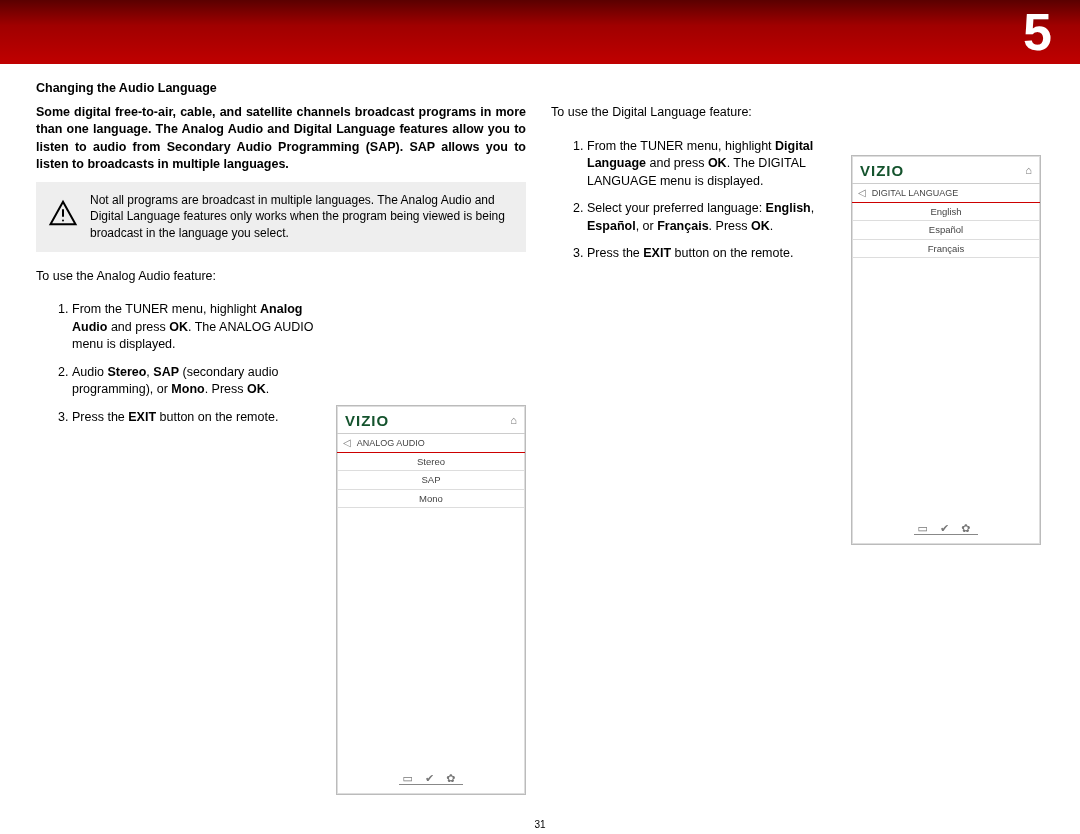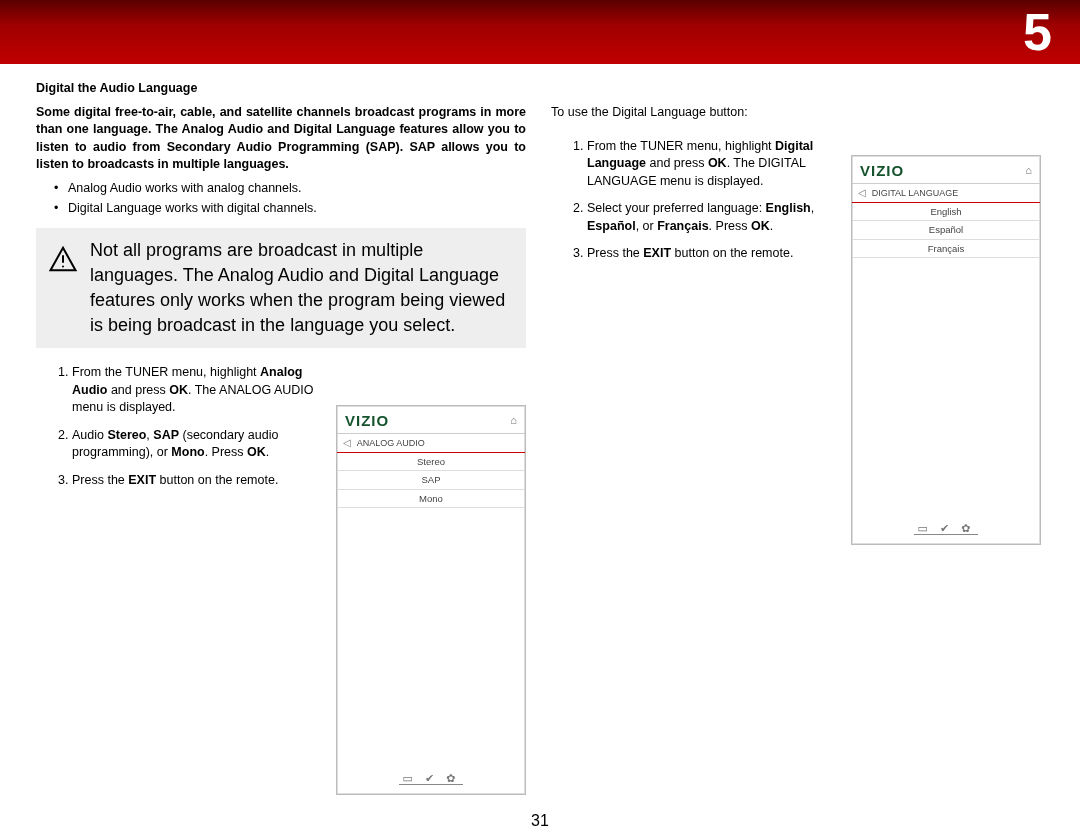--- a/index.html
+++ b/index.html
@@ -65,21 +65,21 @@
   }
   .warn-icon {
     width: 34px;
     flex: 0 0 34px;
     margin-right: 10px;
     display:flex; align-items:center; justify-content:center;
     font-size: 28px;
     line-height: 1;
     padding-top: 6px;
   }
-  .warn-text { flex: 1; font-size: 18px; }
+  .warn-text { flex: 1; font-size: 12px; }
 
   .intro2 { margin-bottom: 8px; }
 
   ol.steps { margin: 16px; padding: 0 0 0 20px; }
   ol.steps li { margin-bottom: 10px; }
   ol.steps .narrow { width: 265px; }
 
   
   .tv-card {
     position: absolute;
@@ -131,53 +131,50 @@
     color: #777;
     letter-spacing: 4px;
   }
   .tv-foot span { border-bottom: 1px solid #888; padding: 0 4px; }
 
   .page-no {
     position: absolute;
     bottom: 4px;
     left: 50%;
     transform: translateX(-50%);
-    font-size: 16px;
+    font-size: 10px;
   }
 
   b { font-weight: 700; }
 </style>
 </head>
 <body>
 
 <div class="top-bar">
   <div class="chapter-no">5</div>
 </div>
 
 <div class="content">
 
   <div class="col col1">
-    <div class="heading">Digital the Audio Language</div>
+    <div class="heading">Changing the Audio Language</div>
     <div class="justify">Some digital free-to-air, cable, and satellite channels broadcast programs in more than one language. The Analog Audio and Digital Language features allow you to listen to audio from Secondary Audio Programming (SAP). SAP allows you to listen to broadcasts in multiple languages.</div>
-    <ul class="bullets">
-      <li>Analog Audio works with analog channels.</li>
-      <li>Digital Language works with digital channels.</li>
-    </ul>
 
     <div class="warn-box">
       <div class="warn-icon">
         <svg viewBox="0 0 24 24" width="30" height="30" fill="none" stroke="#000" stroke-width="1.6">
           <path d="M12 3 L22 21 L2 21 Z"></path>
           <line x1="12" y1="9" x2="12" y2="15"></line>
           <circle cx="12" cy="18" r="0.8" fill="#000" stroke="none"></circle>
         </svg>
       </div>
       <div class="warn-text">Not all programs are broadcast in multiple languages. The Analog Audio and Digital Language features only works when the program being viewed is being broadcast in the language you select.</div>
     </div>
 
+    <div class="intro2">To use the Analog Audio feature:</div>
 
     <ol class="steps">
       <li class="narrow">
         <span>From the TUNER menu, highlight </span><b>Analog Audio</b><span> and press </span><b>OK</b><span>. The ANALOG AUDIO menu is displayed.</span>
       </li>
       <li class="narrow">
         <span>Audio </span><b>Stereo</b><span>, </span><b>SAP</b><span> (secondary audio programming), or </span><b>Mono</b><span>. Press </span><b>OK</b><span>.</span>
       </li>
       <li class="narrow">
         <span>Press the </span><b>EXIT</b><span> button on the remote.</span>
@@ -198,21 +195,21 @@
         <div class="tv-item">SAP</div>
         <div class="tv-item">Mono</div>
       </div>
       <div class="tv-foot">
         <span>▭</span><span>✔</span><span>✿</span>
       </div>
     </div>
   </div>
 
   <div class="col col2">
-    <div class="intro2" style="margin-top:24px;">To use the Digital Language button:</div>
+    <div class="intro2" style="margin-top:24px;">To use the Digital Language feature:</div>
 
     <ol class="steps">
       <li class="narrow">
         <span>From the TUNER menu, highlight </span><b>Digital Language</b><span> and press </span><b>OK</b><span>. The DIGITAL LANGUAGE menu is displayed.</span>
       </li>
       <li class="narrow">
         <span>Select your preferred language: </span><b>English</b><span>, </span><b>Español</b><span>, or </span><b>Français</b><span>. Press </span><b>OK</b><span>.</span>
       </li>
       <li class="narrow">
         <span>Press the </span><b>EXIT</b><span> button on the remote.</span>

